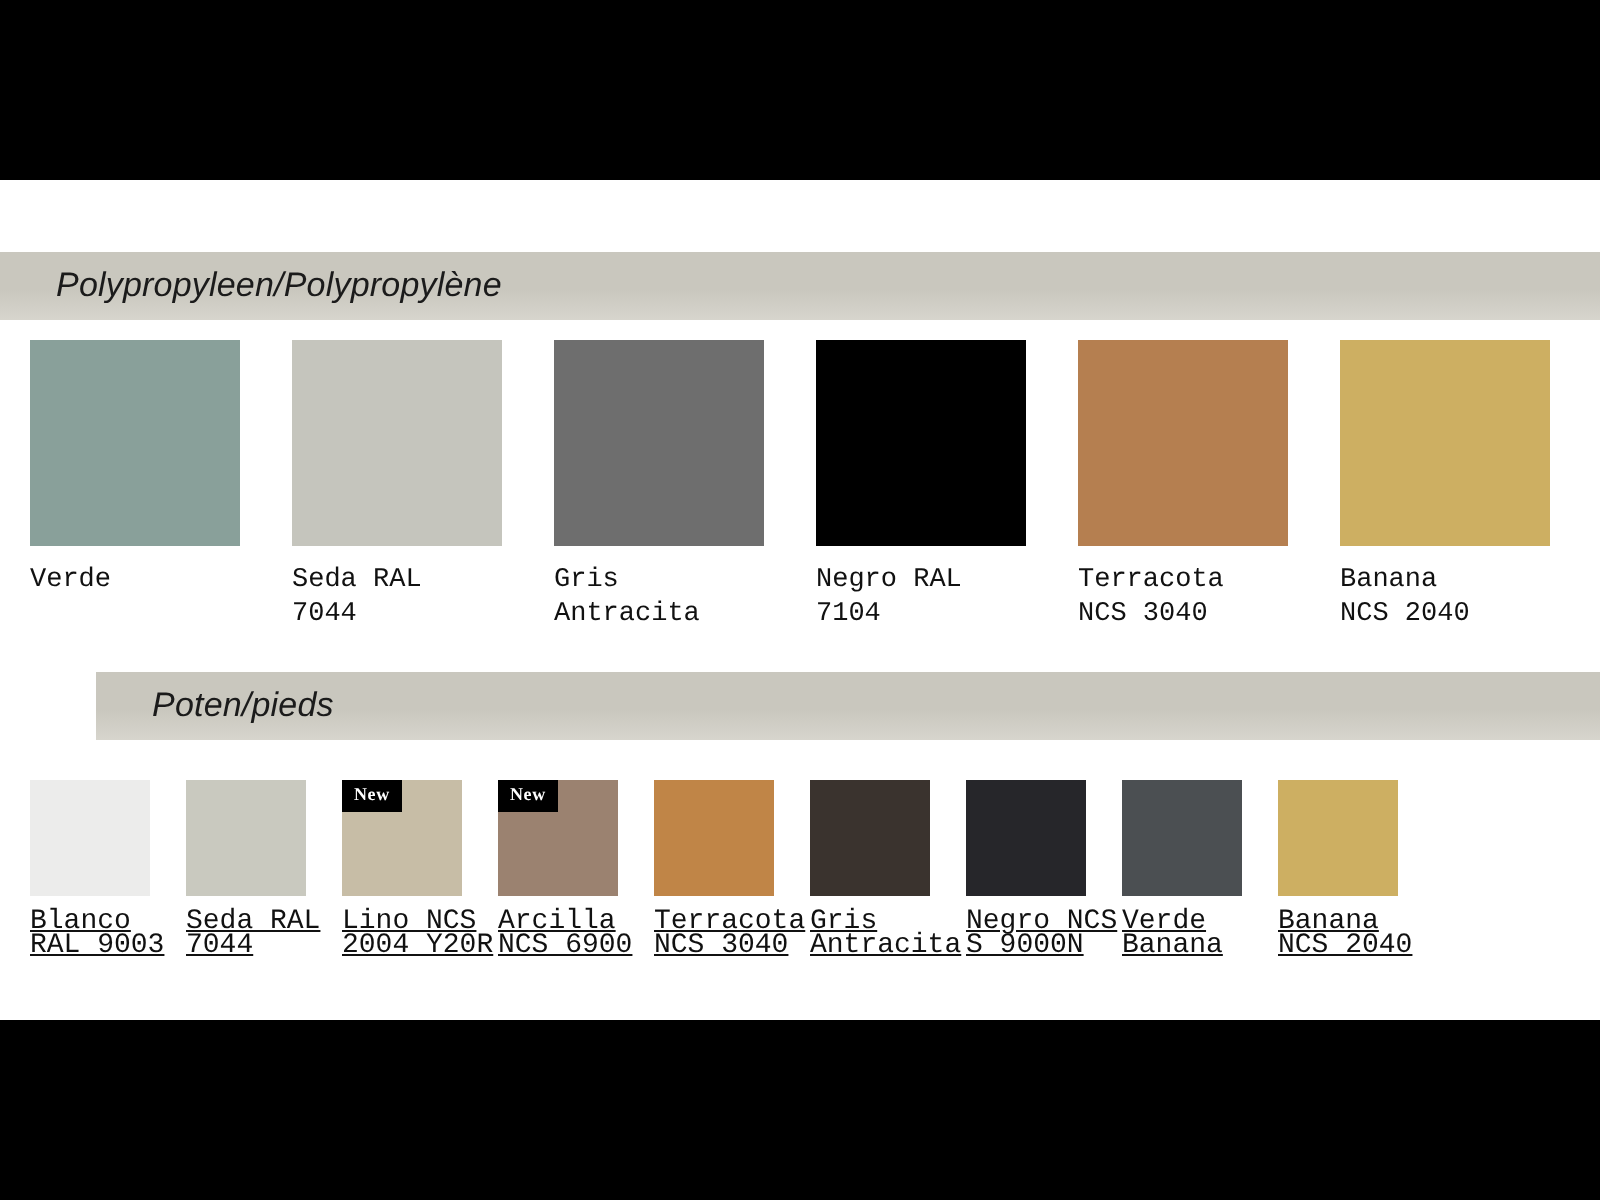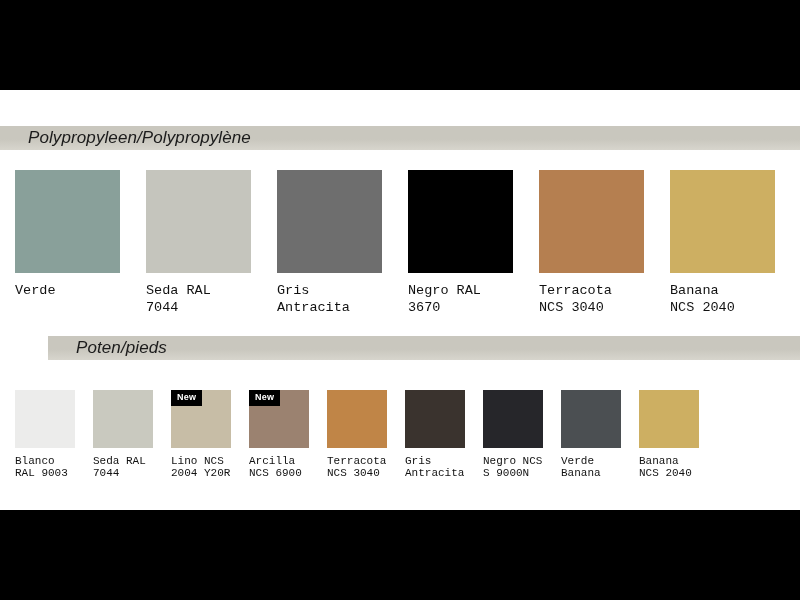--- a/index.html
+++ b/index.html
@@ -31,21 +31,21 @@
     width: 800px;
     height: 420px;
     background: #ffffff;
   }
 
   
   .section-bar {
     position: absolute;
     left: 0;
     width: 800px;
-    height: 24px;
+    height: 34px;
     background: linear-gradient(to bottom, #c9c7be 0%, #c9c7be 55%, #d7d5cd 100%);
   }
   .section-bar .title {
     position: absolute;
     left: 28px;
     top: 50%;
     transform: translateY(-50%);
     font-family: "Liberation Sans", sans-serif;
     font-style: italic;
     font-size: 17px;
@@ -101,34 +101,35 @@
     flex: 0 0 78px;
   }
   #row-feet .chip {
     width: 60px;
     height: 58px;
     position: relative;
   }
   #row-feet .label {
     margin-top: 7px;
     font-family: "Liberation Mono", "DejaVu Sans Mono", monospace;
-    font-size: 11px;
+    font-size: 14px;
     line-height: 12px;
     color: #111111;
     white-space: pre;
+    text-decoration: underline;
   }
 
   
   .new-badge {
     position: absolute;
     left: 0;
     top: 0;
     background: #000000;
     color: #ffffff;
-    font-family: Liberation Sans, sans-serif;
+    font-family: Liberation Serif, serif;
     font-weight: bold;
     font-size: 9px;
     line-height: 9px;
     padding: 3px 6px 4px 6px;
     letter-spacing: 0.3px;
   }
   .chip.has-badge .new-badge { display: block; }
 </style>
 </head>
 <body>
@@ -149,21 +150,21 @@
         <div class="swatch-cell">
           <div class="chip" style="background: rgb(197, 197, 189);"></div>
           <div class="label"><div>Seda RAL</div><div>7044</div></div>
         </div>
         <div class="swatch-cell">
           <div class="chip" style="background: rgb(110, 110, 110);"></div>
           <div class="label"><div>Gris</div><div>Antracita</div></div>
         </div>
         <div class="swatch-cell">
           <div class="chip" style="background: rgb(0, 0, 0);"></div>
-          <div class="label"><div>Negro RAL</div><div>3670</div></div>
+          <div class="label"><div>Negro RAL</div><div>7104</div></div>
         </div>
         <div class="swatch-cell">
           <div class="chip" style="background: rgb(181, 127, 80);"></div>
           <div class="label"><div>Terracota</div><div>NCS 3040</div></div>
         </div>
         <div class="swatch-cell">
           <div class="chip" style="background: rgb(205, 175, 98);"></div>
           <div class="label"><div>Banana</div><div>NCS 2040</div></div>
         </div>
       </div>

